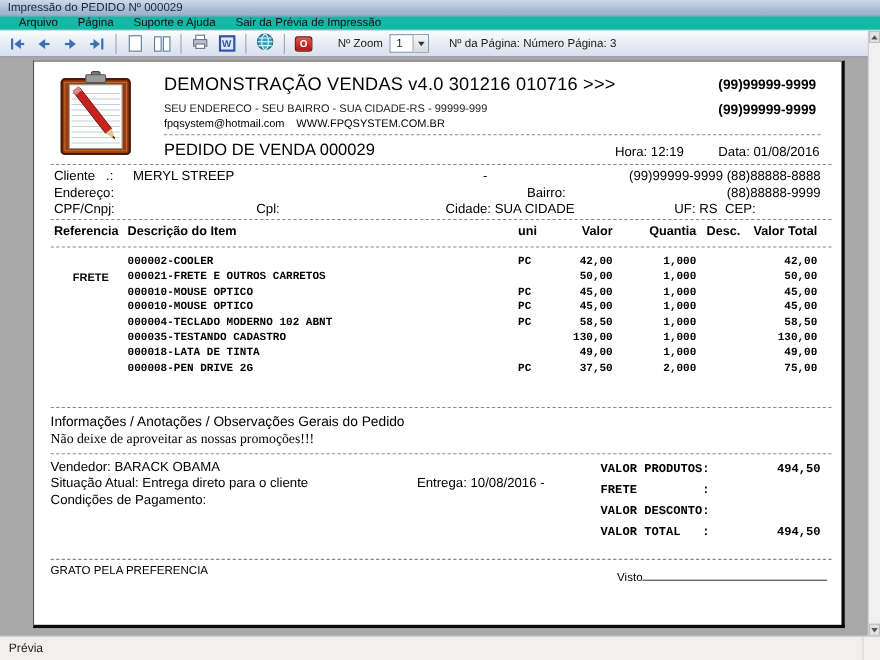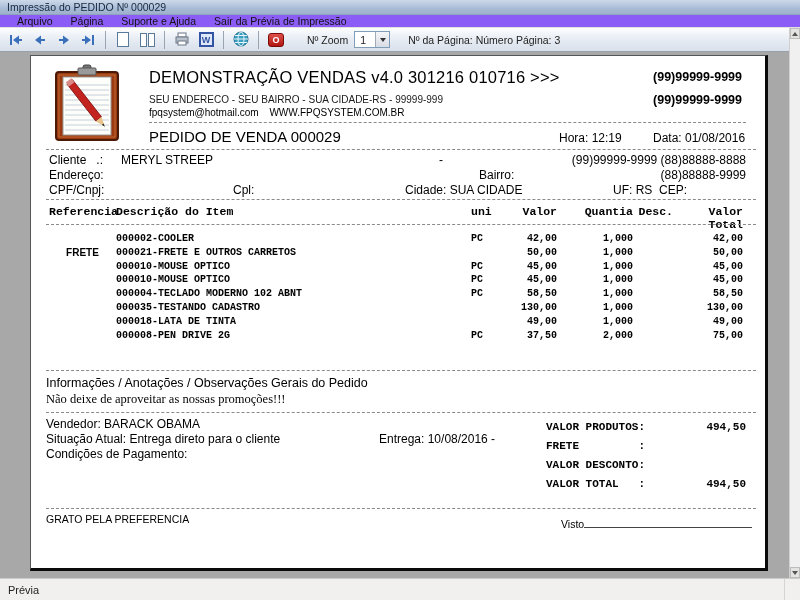--- a/index.html
+++ b/index.html
@@ -6,21 +6,21 @@
     font-family:"Liberation Sans",sans-serif;background:#a8a8a8;position:relative;}
   *{box-sizing:border-box;}
   .pre{white-space:pre;}
 
   
   .titlebar{position:absolute;top:0;left:0;width:800px;height:15px;
     background:linear-gradient(#cdd9ea,#a9bcd6 60%,#9db1cc);
     border-bottom:1px solid #8fa3bd;font-size:10.5px;line-height:14px;
     padding-left:7px;color:#17283f;}
   .menubar{position:absolute;top:15px;left:0;width:800px;height:13px;
-    background:#8b5cf6;border-bottom:1px solid #e2e1df;
+    background:#14b8a6;border-bottom:1px solid #e2e1df;
     display:flex;align-items:center;font-size:10.5px;color:#111;padding-left:8px;}
   .menu-item{padding:0 9px;cursor:default;}
   .toolbar{position:absolute;top:28px;left:0;width:789px;height:24px;
     background:linear-gradient(#fcfdfe,#e9eef5 45%,#d8e0ea);
     border-bottom:1px solid #98a0ac;display:flex;align-items:center;
     padding:0 5px;gap:2px;font-size:10.5px;color:#222;}
   .tbtn{width:22px;height:20px;display:flex;align-items:center;justify-content:center;
     border:1px solid transparent;border-radius:2px;}
   .sep{width:1px;height:18px;background:#9aa4b0;margin:0 4px;}
   .nav svg{display:block;}
@@ -74,21 +74,21 @@
   .hdr-mail span{margin-right:8px;}
   .phone{right:23px;font-size:12.5px;font-weight:bold;}
   .order-title{left:118px;top:72px;font-size:15px;font-weight:normal;}
   .hdatetime{top:75px;font-size:12px;}
 
   .cust-row{position:absolute;left:0;width:738px;height:15px;font-size:12px;}
   .cust-row .abs{top:0;}
 
   .thead,.trow{display:grid;grid-template-columns:67px 355px 40px 46px 76px 40px 70px;
     position:absolute;left:18px;width:694px;}
-  .thead{top:149px;font-size:11.5px;font-weight:bold;font-family:Liberation Mono, monospace;}
+  .thead{top:149px;font-size:11.5px;font-weight:bold;}
   .ta-r{text-align:right;}
   .rows{position:absolute;left:18px;top:176px;width:694px;
     font-family:"Liberation Mono","DejaVu Sans Mono",monospace;
     font-size:10px;font-weight:bold;line-height:13.8px;}
   .trow{position:static;display:grid;grid-template-columns:67px 355px 40px 46px 76px 40px 70px;}
   .c-ref{font-family:"Liberation Sans",sans-serif;font-weight:bold;font-size:10px;text-align:center;}
 
   .notes1{left:15px;top:320px;font-size:12.5px;}
   .notes2{left:15px;top:336px;font-size:12.5px;font-family:Liberation Serif, serif;}
   .foot1{left:15px;top:361px;font-size:12px;}

